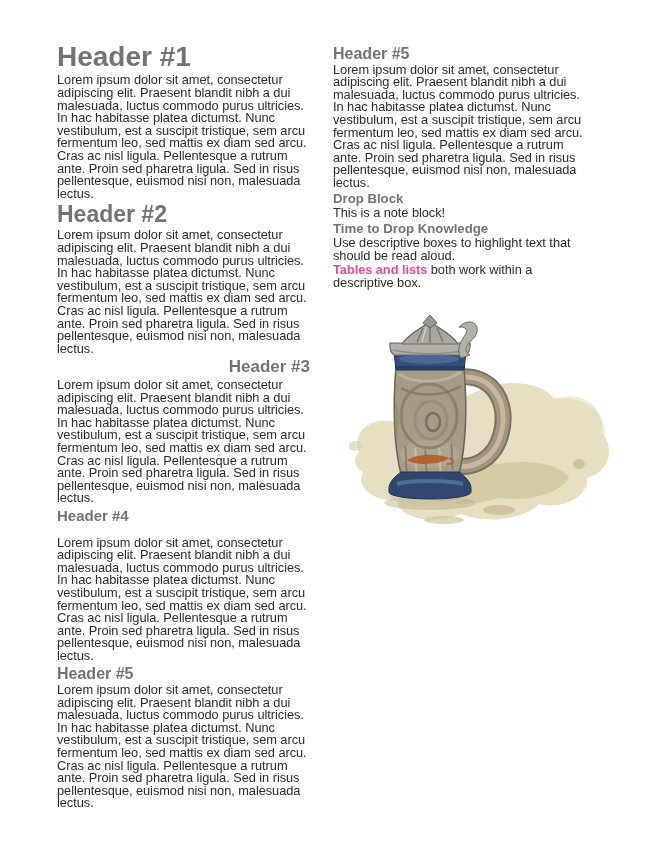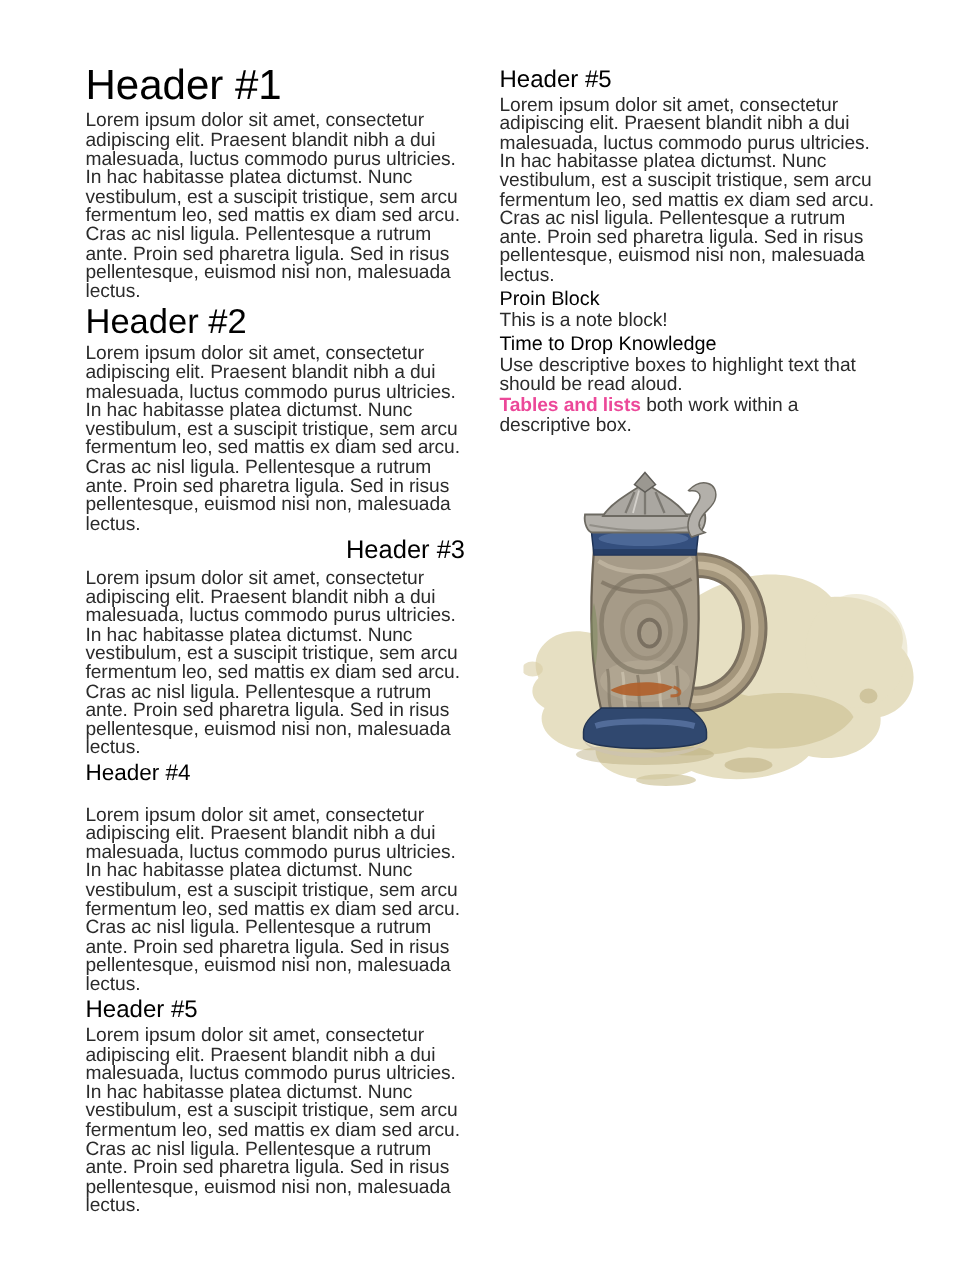--- a/index.html
+++ b/index.html
@@ -16,21 +16,21 @@
   .columns { display:flex; gap:23px; }
   .col-left  { width:253px; flex:0 0 253px; }
   .col-right { width:258px; flex:0 0 258px; }
 
   .body-p {
     font-size:12.8px;
     line-height:12.6px;
     letter-spacing:-0.05px;
     margin:0 0 2px 0;
   }
-  .hd { font-weight:400; color:#000000; margin:0; }
+  .hd { font-weight:700; color:#737373; margin:0; }
   .h1 { font-size:28px;   line-height:1.05; margin:0 0 3px 0; }
   .h2 { font-size:23px;   line-height:1.05; margin:2px 0 3px 0; }
   .h3 { font-size:17px;   line-height:1.1;  margin:3px 0 2px 0;text-align:right; }
   .h4 { font-size:15px;   line-height:1.1;  margin:3px 0 12px 0; }
   .h5 { font-size:16px; line-height:1.1;  margin:3px 0 1px 0; }
   .note-title { font-size:13.2px; line-height:1.1; margin:2px 0 1px 0; }
   .body-p strong { font-weight:700; color:#ec4899; }
 
   .stein-figure {
     width:270px; height:215px;
@@ -57,21 +57,21 @@
       <p class="body-p">Lorem ipsum dolor sit amet, consectetur adipiscing elit. Praesent blandit nibh a dui malesuada, luctus commodo purus ultricies. In hac habitasse platea dictumst. Nunc vestibulum, est a suscipit tristique, sem arcu fermentum leo, sed mattis ex diam sed arcu. Cras ac nisl ligula. Pellentesque a rutrum ante. Proin sed pharetra ligula. Sed in risus pellentesque, euismod nisi non, malesuada lectus.</p>
 
       <div class="hd h5">Header #5</div>
       <p class="body-p">Lorem ipsum dolor sit amet, consectetur adipiscing elit. Praesent blandit nibh a dui malesuada, luctus commodo purus ultricies. In hac habitasse platea dictumst. Nunc vestibulum, est a suscipit tristique, sem arcu fermentum leo, sed mattis ex diam sed arcu. Cras ac nisl ligula. Pellentesque a rutrum ante. Proin sed pharetra ligula. Sed in risus pellentesque, euismod nisi non, malesuada lectus.</p>
     </div>
 
     <div class="col-right">
       <div class="hd h5">Header #5</div>
       <p class="body-p">Lorem ipsum dolor sit amet, consectetur adipiscing elit. Praesent blandit nibh a dui malesuada, luctus commodo purus ultricies. In hac habitasse platea dictumst. Nunc vestibulum, est a suscipit tristique, sem arcu fermentum leo, sed mattis ex diam sed arcu. Cras ac nisl ligula. Pellentesque a rutrum ante. Proin sed pharetra ligula. Sed in risus pellentesque, euismod nisi non, malesuada lectus.</p>
 
-      <div class="hd note-title">Proin Block</div>
+      <div class="hd note-title">Drop Block</div>
       <p class="body-p">This is a note block!</p>
 
       <div class="hd note-title">Time to Drop Knowledge</div>
       <p class="body-p">Use descriptive boxes to highlight text that should be read aloud.</p>
 
       <p class="body-p"><strong>Tables and lists</strong><span> both work within a descriptive box.</span></p>
 
       <div class="stein-figure">
         <svg width="270" height="215" viewBox="0 0 270 215" aria-hidden="true">
 

